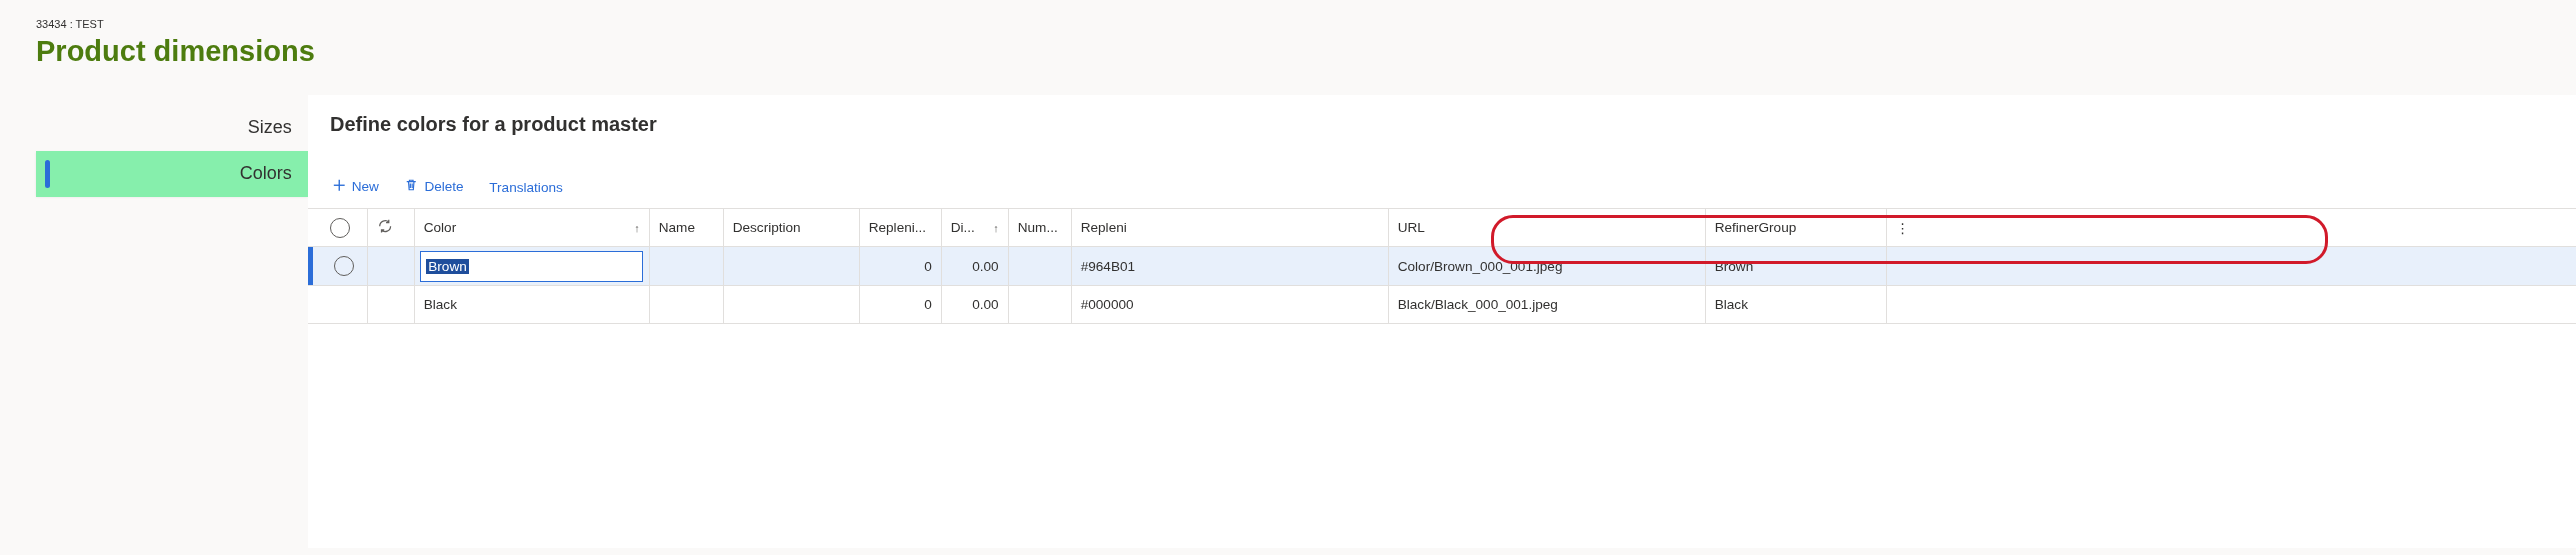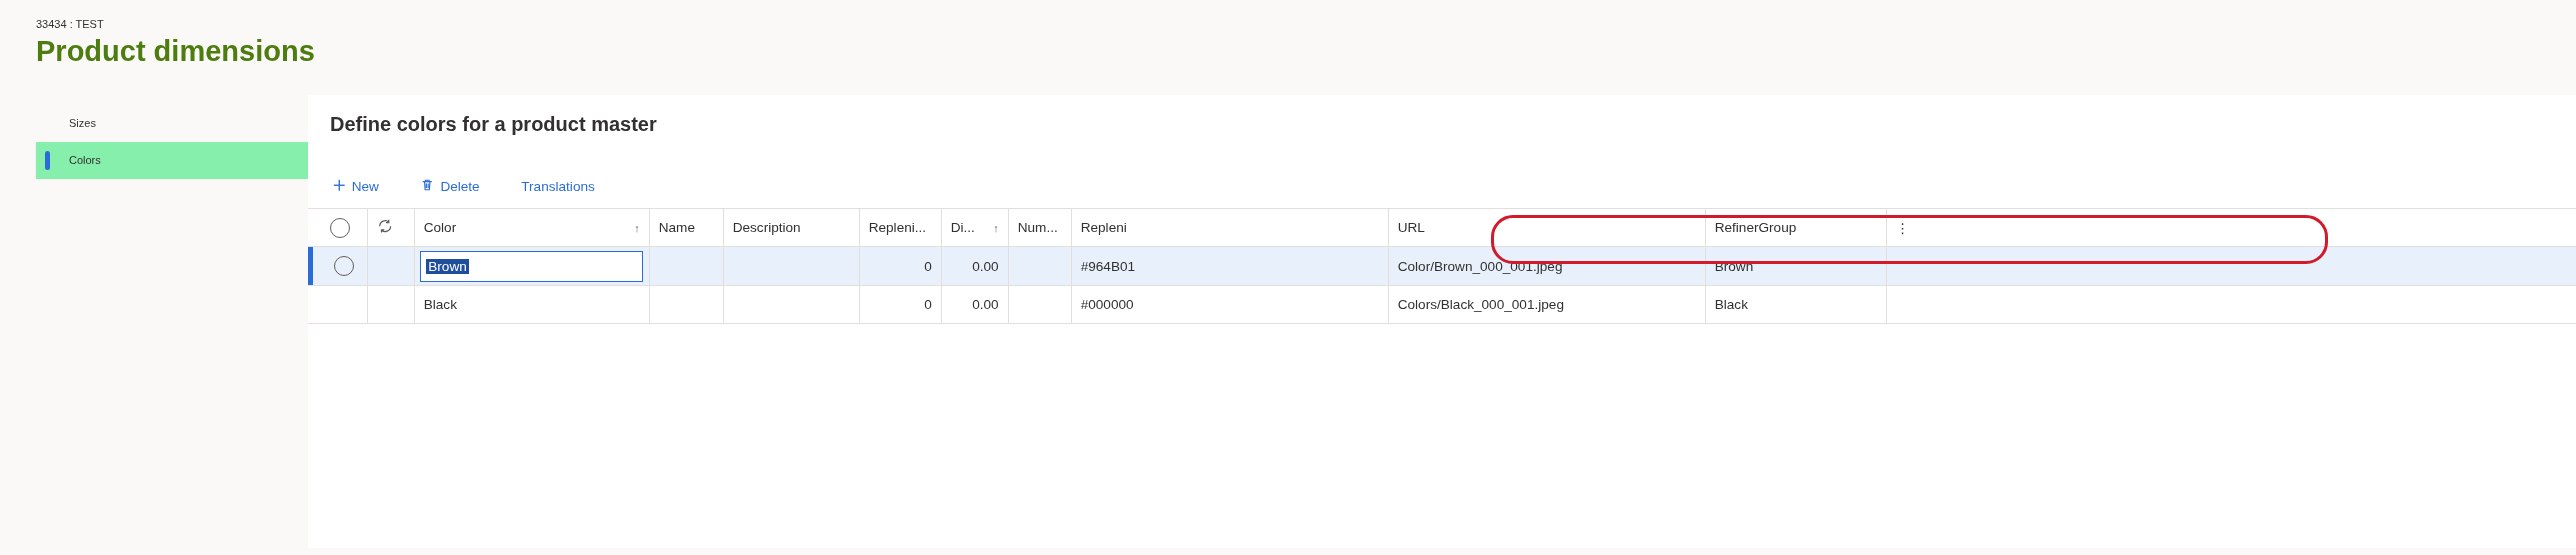--- a/index.html
+++ b/index.html
@@ -33,23 +33,24 @@
   .content-row {
     display: flex;
     align-items: flex-start;
   }
   .sidebar {
     width: 272px;
     padding-top: 9px;
   }
   .sidebar-item {
     padding: 12.7px 16.3px 12.7px 33px;
-    font-size: 11px;
+    font-size: 18px;
     cursor: pointer;
     position: relative;
+    text-align: right;
   }
   .sidebar-item.active {
     background: #86efac;
     box-shadow: 0 0.9px 2.7px rgba(0,0,0,0.08);
   }
   .sidebar-item.active::before {
     content: "";
     position: absolute;
     left: 9px;
     top: 9px;
@@ -65,22 +66,22 @@
     padding: 18px 0 0 0;
     position: relative;
   }
   .section-title {
     font-size: 20px;
     font-weight: 600;
     margin: 0 0 38px 22px;
   }
   .toolbar {
     display: flex;
-    align-items: center;
-    gap: 38px;
+    align-items: flex-end;
+    gap: 22px;
     padding: 0 0 9px 22px;
   }
   .tb-btn {
     display: inline-flex;
     align-items: center;
     gap: 5.4px;
     color: #2b6dd8;
     font-size: 13.6px;
     cursor: pointer;
     background: none;
@@ -294,21 +295,21 @@
           <div class="cell c-line nobr"></div>
           <div class="cell c-radio"></div>
           <div class="cell c-refresh"></div>
           <div class="cell c-color">Black</div>
           <div class="cell c-name"></div>
           <div class="cell c-desc"></div>
           <div class="cell c-repl right">0</div>
           <div class="cell c-di right">0.00</div>
           <div class="cell c-num"></div>
           <div class="cell c-hex">#000000</div>
-          <div class="cell c-url">Colors/Black_000_001.jpeg</div>
+          <div class="cell c-url">Black/Black_000_001.jpeg</div>
           <div class="cell c-refiner">Black</div>
           <div class="cell c-menu nobr"></div>
         </div>
       </div>
 
       <div class="annot-box" style="left:1183px; top:120px; width:837px; height:49px;"></div>
     </section>
   </div>
 </div>
 

